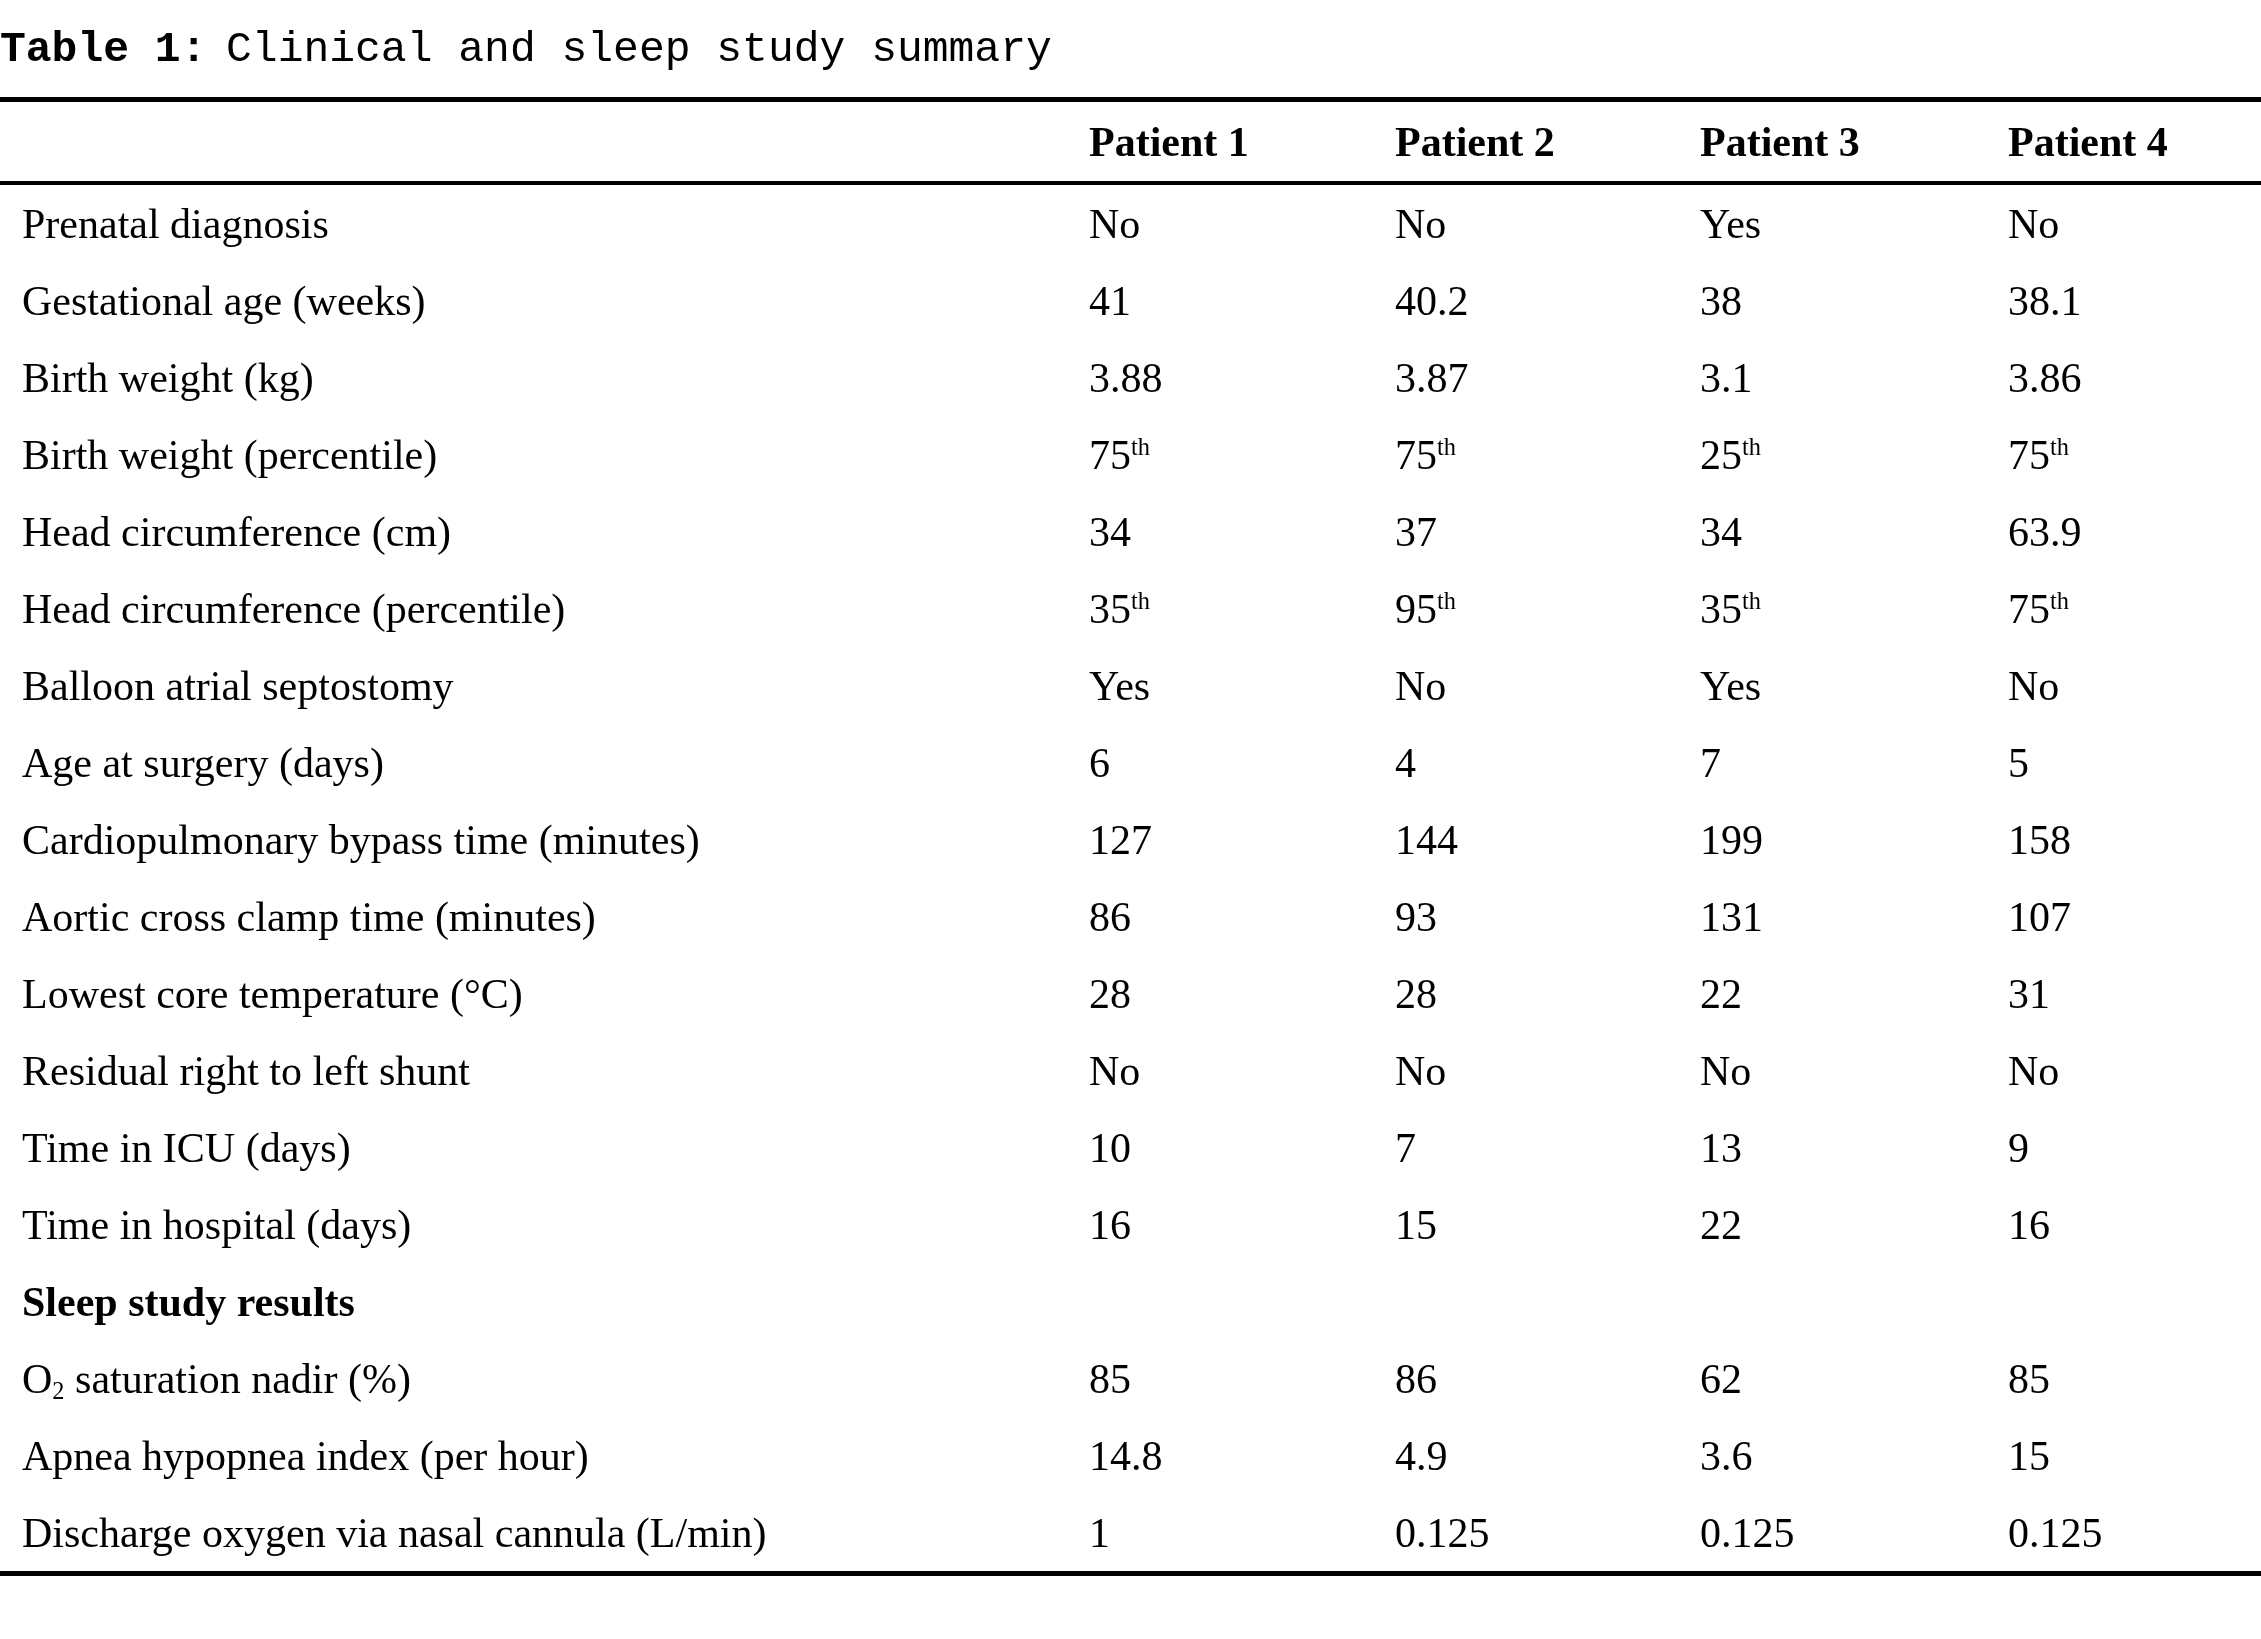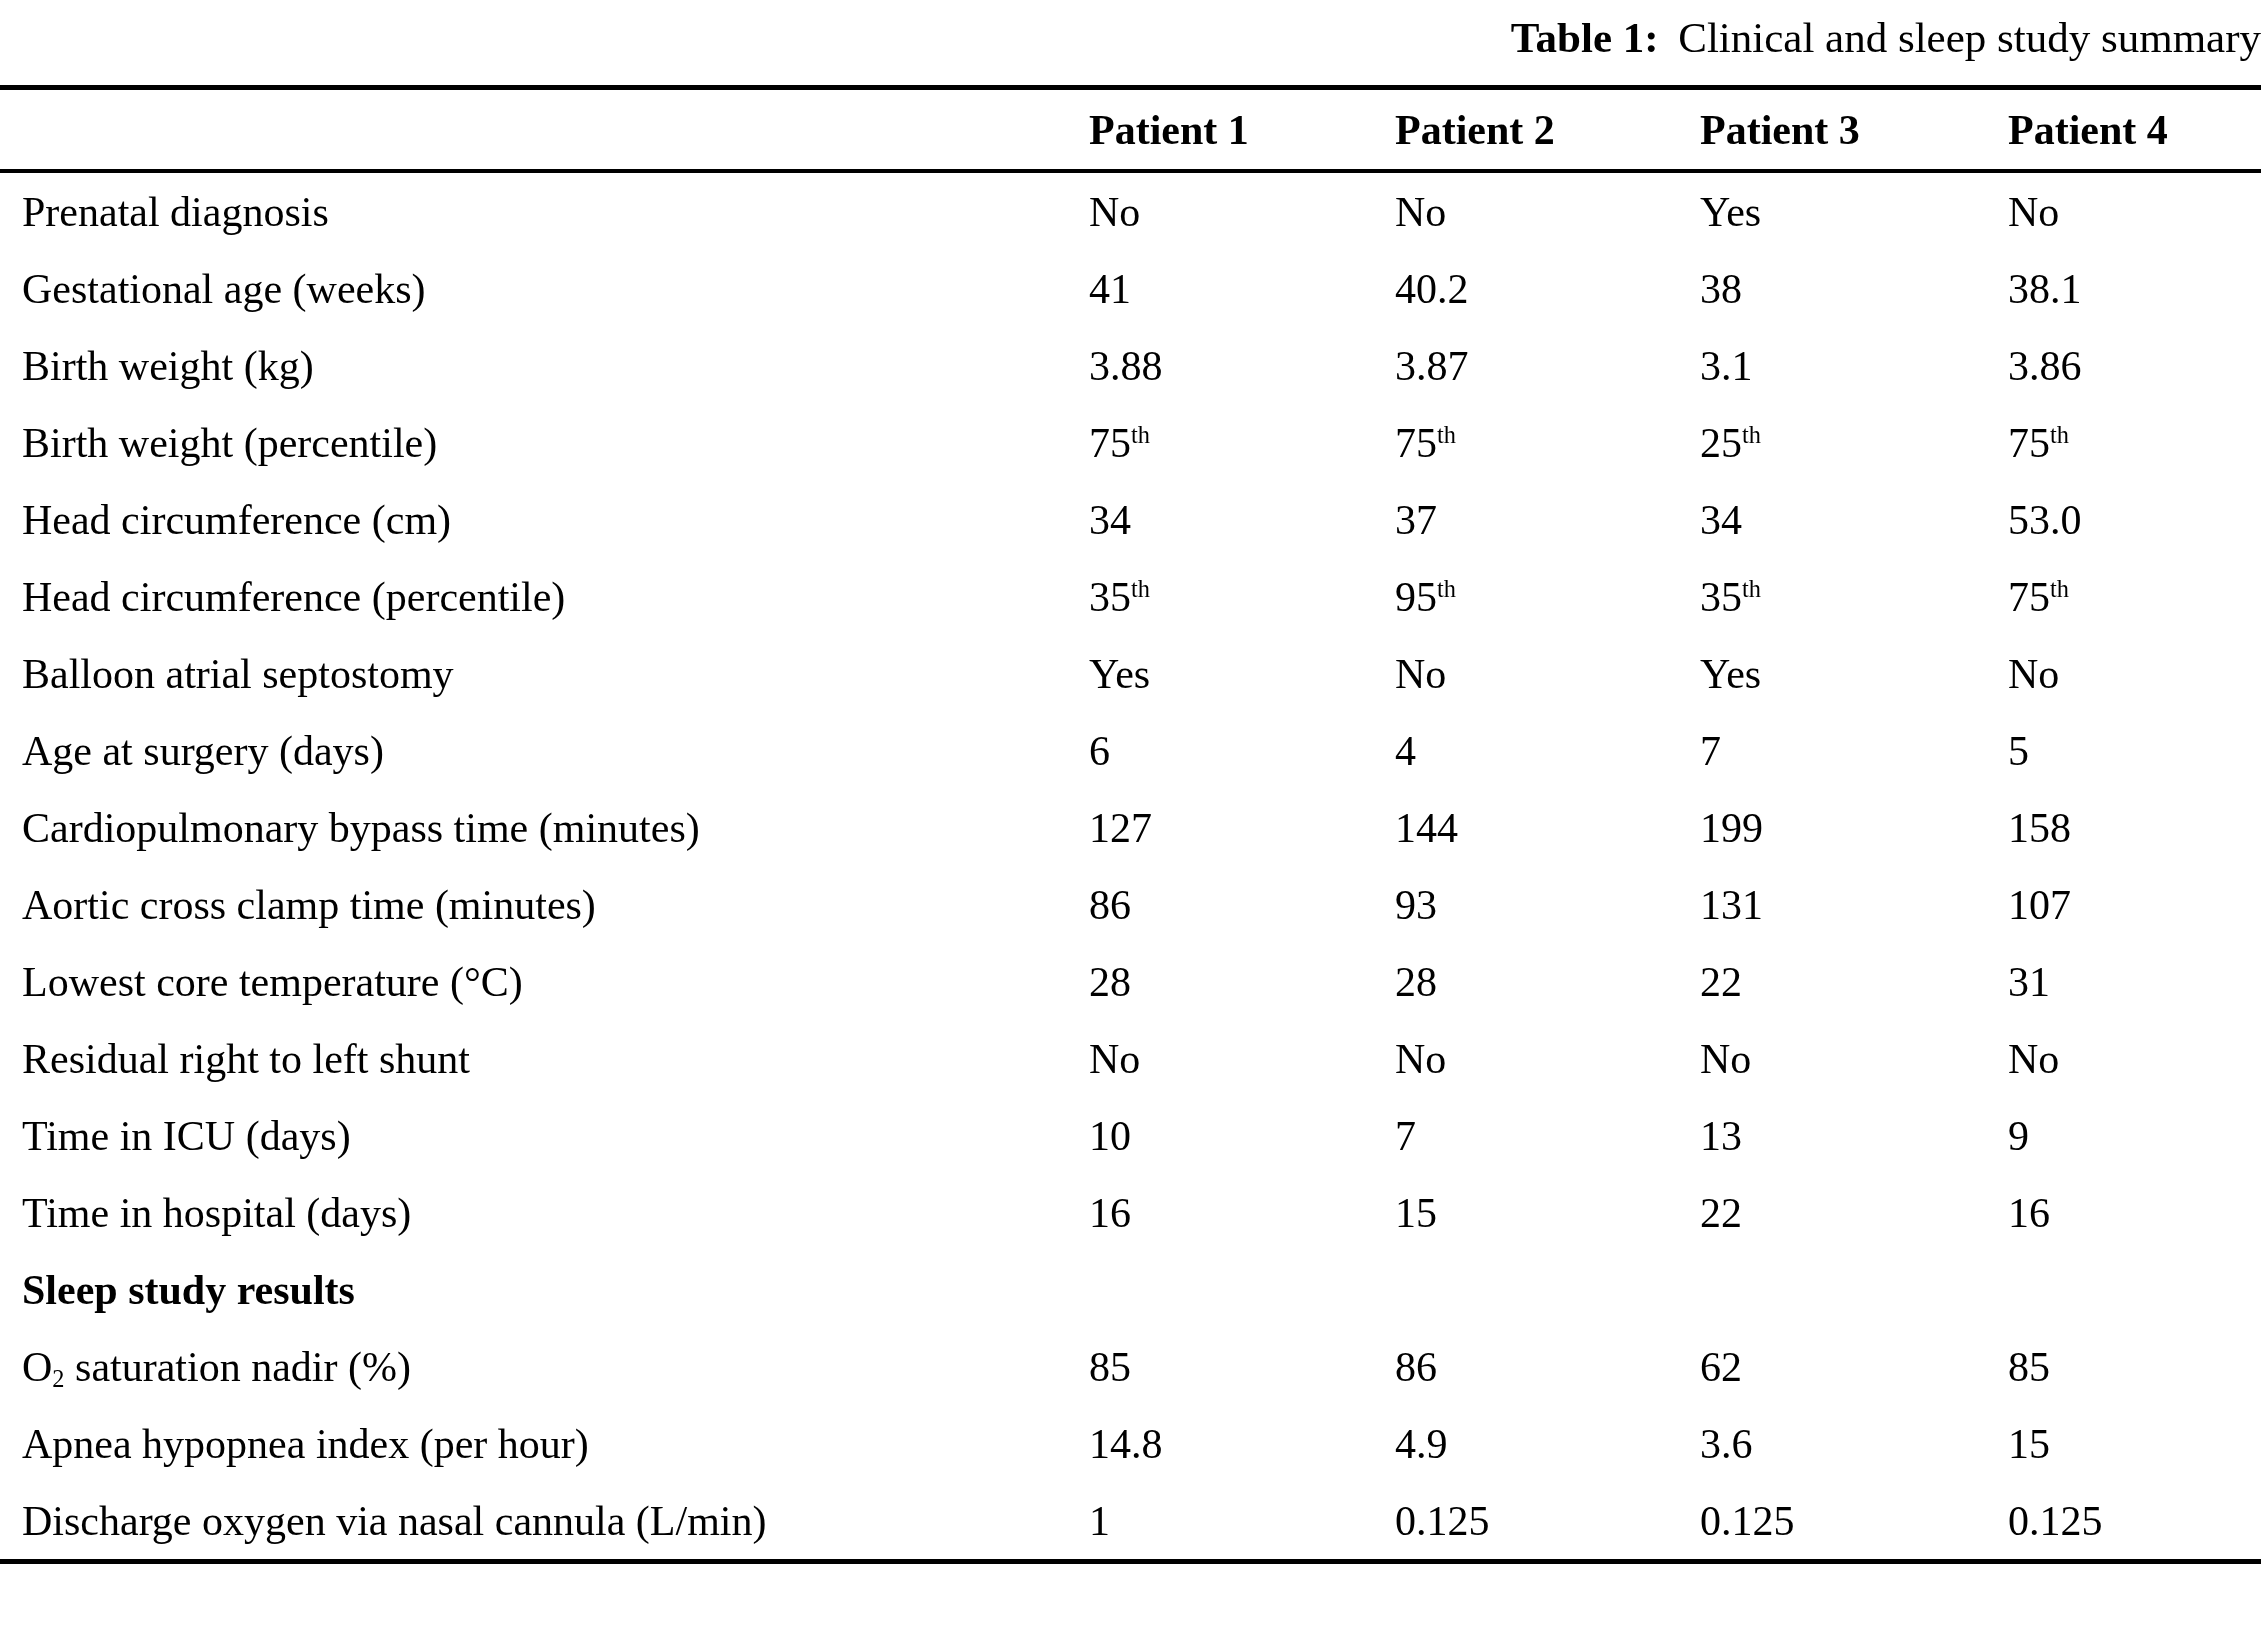--- a/index.html
+++ b/index.html
@@ -10,25 +10,26 @@
   body {
     width: 2261px;
     height: 1640px;
     font-family: "Liberation Serif", serif;
     color: #000000;
     overflow: hidden;
   }
   .caption {
     width: 100%;
     height: 76px;
-    padding-top: 9px;
-    text-align: right;
+    padding-top: 21px;
+    text-align: left;
     font-size: 43px;
     line-height: 58px;
     white-space: nowrap;
+    font-family: Liberation Mono, monospace;
   }
   .caption-prefix {
     font-weight: bold;
     margin-right: 19.6px;
   }
   table.summary {
     width: 2261px;
     table-layout: fixed;
     border-collapse: collapse;
     border-top: 5.2px solid #000000;
@@ -127,21 +128,21 @@
         <td class="value-cell">75<sup class="fmt">th</sup></td>
         <td class="value-cell">75<sup class="fmt">th</sup></td>
         <td class="value-cell">25<sup class="fmt">th</sup></td>
         <td class="value-cell">75<sup class="fmt">th</sup></td>
       </tr>
       <tr>
         <td class="label-cell">Head circumference (cm)</td>
         <td class="value-cell">34</td>
         <td class="value-cell">37</td>
         <td class="value-cell">34</td>
-        <td class="value-cell">53.0</td>
+        <td class="value-cell">63.9</td>
       </tr>
       <tr>
         <td class="label-cell">Head circumference (percentile)</td>
         <td class="value-cell">35<sup class="fmt">th</sup></td>
         <td class="value-cell">95<sup class="fmt">th</sup></td>
         <td class="value-cell">35<sup class="fmt">th</sup></td>
         <td class="value-cell">75<sup class="fmt">th</sup></td>
       </tr>
       <tr>
         <td class="label-cell">Balloon atrial septostomy</td>

